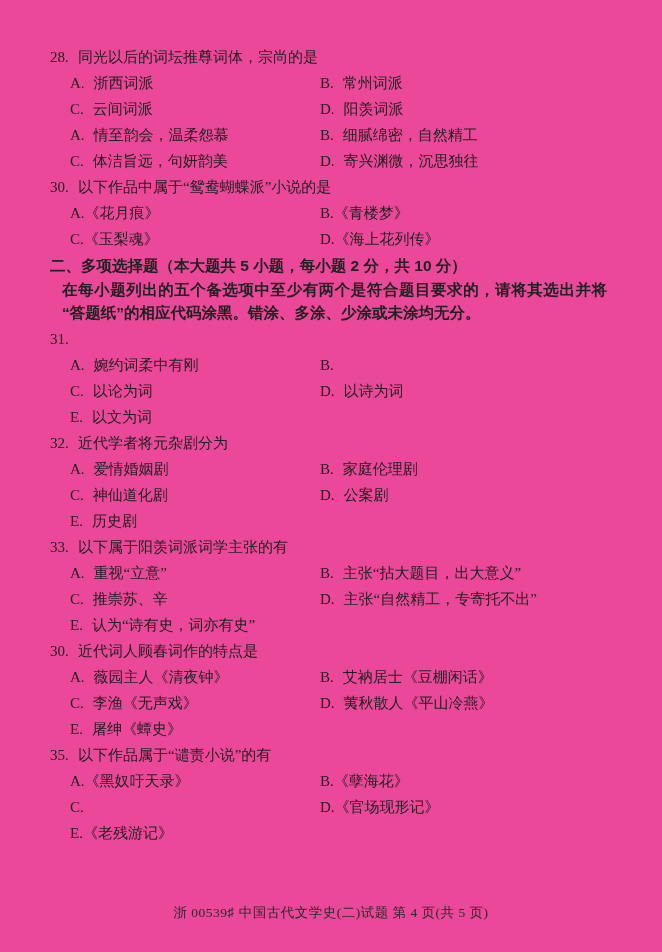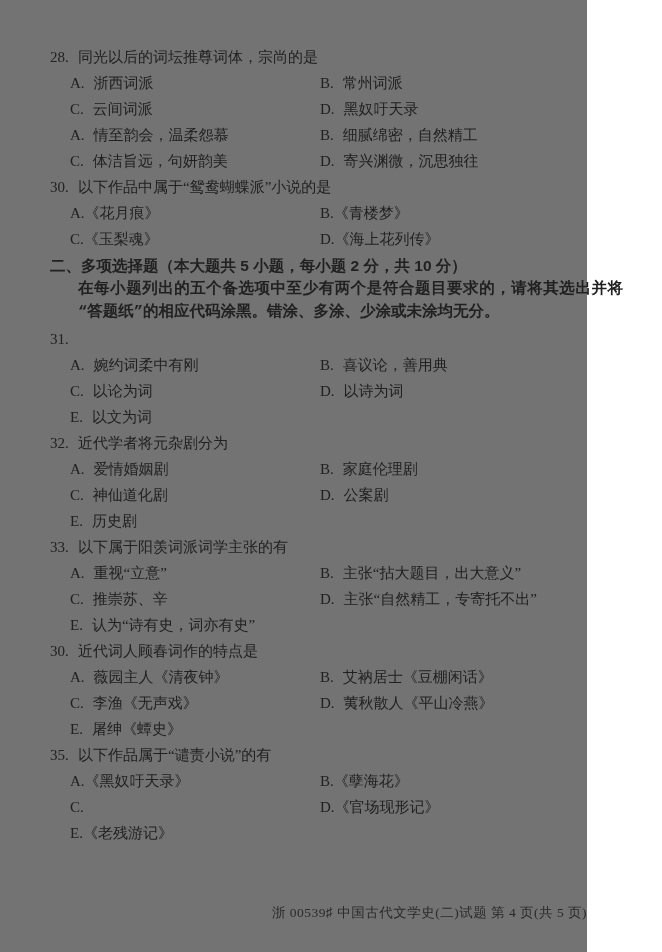--- a/index.html
+++ b/index.html
@@ -9,25 +9,25 @@
   }
   body {
     width: 662px;
     height: 952px;
     font-family: "Liberation Serif", "DejaVu Serif", serif;
     color: #212121;
     overflow: hidden;
   }
   .page {
     position: relative;
-    width: 587px;
+    width: 662px;
     height: 952px;
     box-sizing: border-box;
     padding-top: 44px;
-    background: #737373;
+    background: #ec4899;
   }
   
   .q-head {
     display: flex;
     padding-left: 50px;
     font-size: 15px;
     line-height: 26px;
   }
   .q-num {
     flex: 0 0 28px;
@@ -65,32 +65,31 @@
   .section-head {
     display: flex;
   }
   .section-num {
     flex: 0 0 28px;
   }
   .section-title {
     flex: 1;
   }
   .section-instructions {
-    margin: 0 0 0 28px;
+    margin: 0 0 0 12px;
     width: 545px;
     text-align: justify;
-    font-family: Liberation Mono, monospace;
   }
   
   .footer {
     position: absolute;
     left: 0;
     right: 0;
     bottom: 30px;
-    text-align: right;
+    text-align: center;
     font-size: 13.5px;
     letter-spacing: 0.5px;
     color: #2a2a2a;
   }
 </style>
 </head>
 <body>
 
 <div class="page">
   <main>
@@ -110,21 +109,21 @@
     <span class="otext">常州词派</span>
   </div>
 
   <div class="option">
     <span class="olabel">C.</span>
     <span class="otext">云间词派</span>
   </div>
 
   <div class="option">
     <span class="olabel">D.</span>
-    <span class="otext">黑奴吁天录</span>
+    <span class="otext">阳羡词派</span>
   </div>
 </div>
   </section>
 
   <section class="question">
     <div class="options">
   <div class="option">
     <span class="olabel">A.</span>
     <span class="otext">情至韵会，温柔怨慕</span>
   </div>
@@ -187,21 +186,20 @@
       <span class="q-num">31.</span>
     </div>
     <div class="options">
   <div class="option">
     <span class="olabel">A.</span>
     <span class="otext">婉约词柔中有刚</span>
   </div>
 
   <div class="option">
     <span class="olabel">B.</span>
-    <span class="otext">喜议论，善用典</span>
   </div>
 
   <div class="option">
     <span class="olabel">C.</span>
     <span class="otext">以论为词</span>
   </div>
 
   <div class="option">
     <span class="olabel">D.</span>
     <span class="otext">以诗为词</span>

